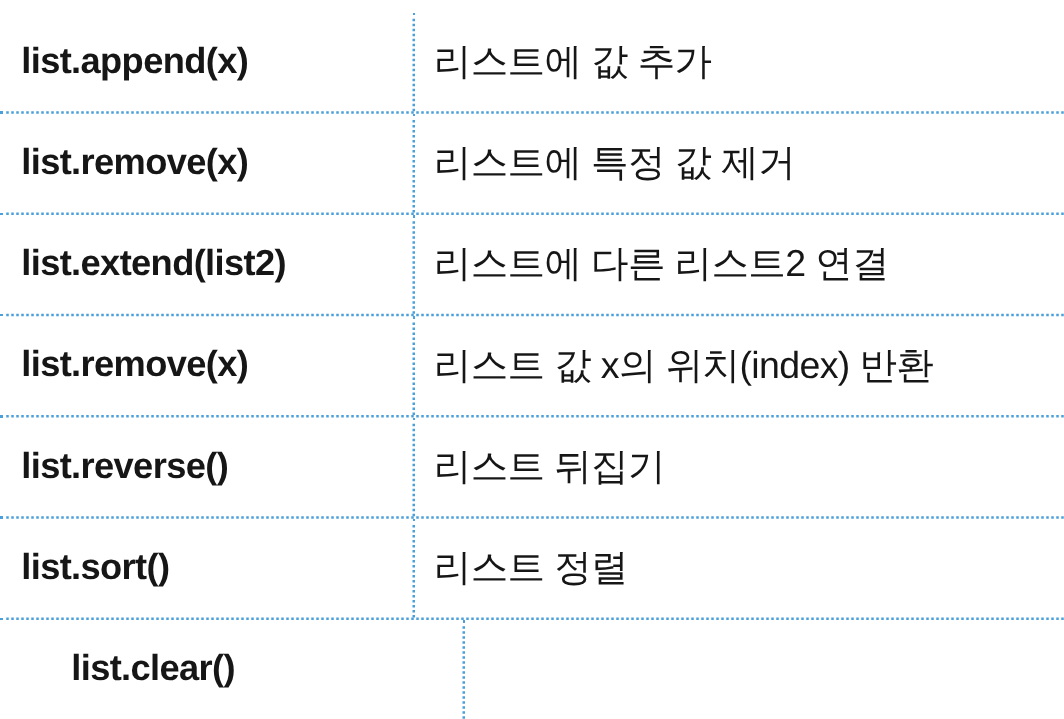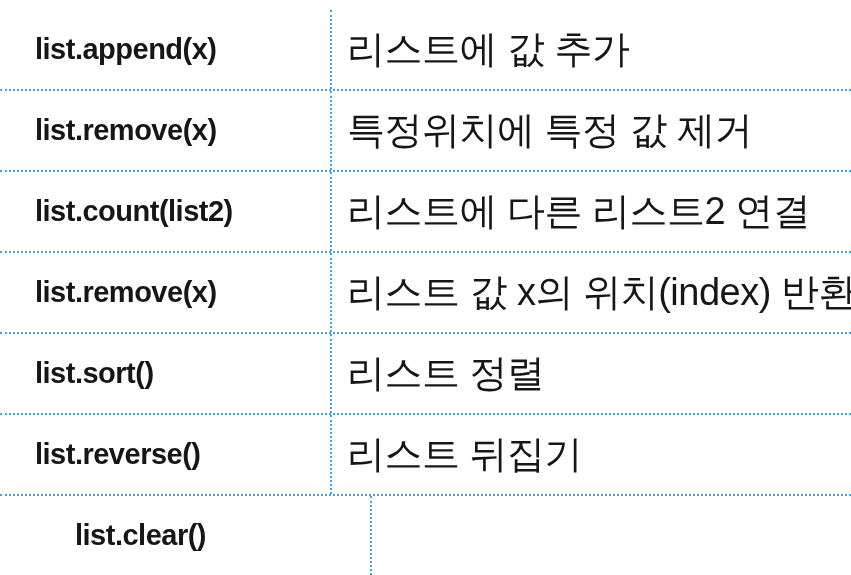--- a/index.html
+++ b/index.html
@@ -39,69 +39,69 @@
   .cell {
     display: flex;
     align-items: center;
     color: var(--text-color);
     white-space: nowrap;
     overflow: hidden;
   }
   .cell.method {
     width: 332px;
     flex: 0 0 332px;
-    padding-left: 35px;
+    padding-left: 17px;
     padding-right: 6px;
     border-right: 2px dotted var(--border-color);
     font-weight: bold;
     font-size: 29px;
     letter-spacing: -0.5px;
   }
   .cell.desc {
     flex: 1 1 auto;
     padding-left: 15px;
-    font-size: 38px;
+    font-size: 30px;
     font-weight: normal;
     letter-spacing: -0.5px;
   }
 </style>
 </head>
 <body>
 
 <div class="table" id="table">
   <div class="row">
     <div class="cell method">list.append(x)</div>
     <div class="cell desc">리스트에 값 추가</div>
   </div>
 
 
   <div class="row">
     <div class="cell method">list.remove(x)</div>
-    <div class="cell desc">특정위치에 특정 값 제거</div>
+    <div class="cell desc">리스트에 특정 값 제거</div>
   </div>
 
 
   <div class="row">
-    <div class="cell method">list.count(list2)</div>
+    <div class="cell method">list.extend(list2)</div>
     <div class="cell desc">리스트에 다른 리스트2 연결</div>
   </div>
 
 
   <div class="row">
     <div class="cell method">list.remove(x)</div>
     <div class="cell desc">리스트 값 x의 위치(index) 반환</div>
   </div>
 
   <div class="row">
-    <div class="cell method">list.sort()</div>
-    <div class="cell desc">리스트 정렬</div>
+    <div class="cell method">list.reverse()</div>
+    <div class="cell desc">리스트 뒤집기</div>
   </div>
 
   <div class="row">
-    <div class="cell method">list.reverse()</div>
-    <div class="cell desc">리스트 뒤집기</div>
+    <div class="cell method">list.sort()</div>
+    <div class="cell desc">리스트 정렬</div>
   </div>
 
 
   <div class="row">
     <div class="cell method">list.clear()</div>
   </div>
 </div>
 
 </body></html>

